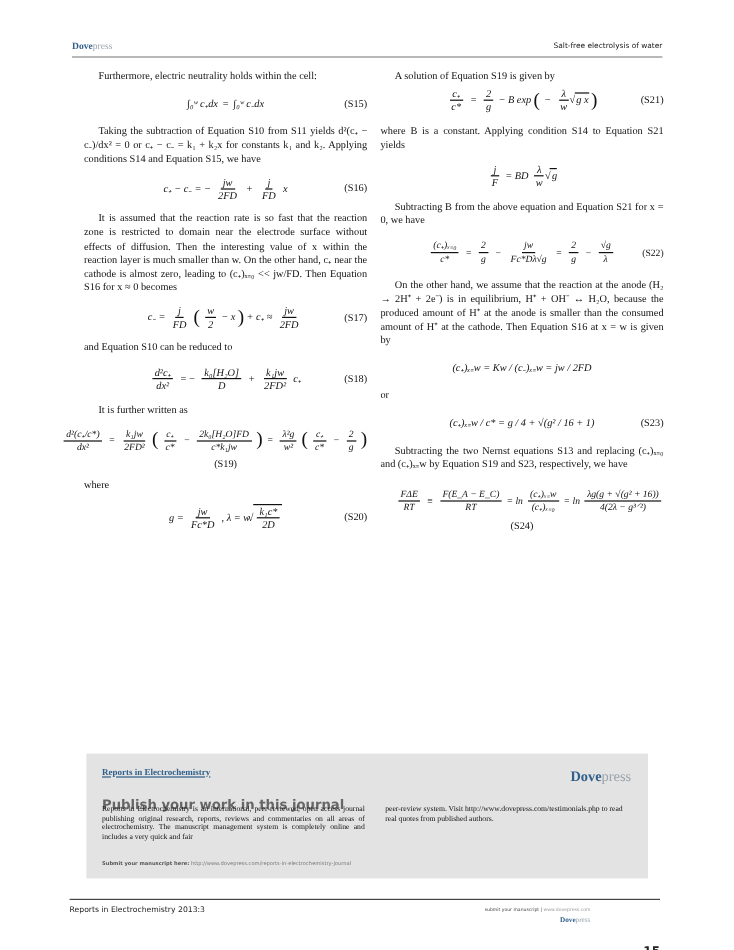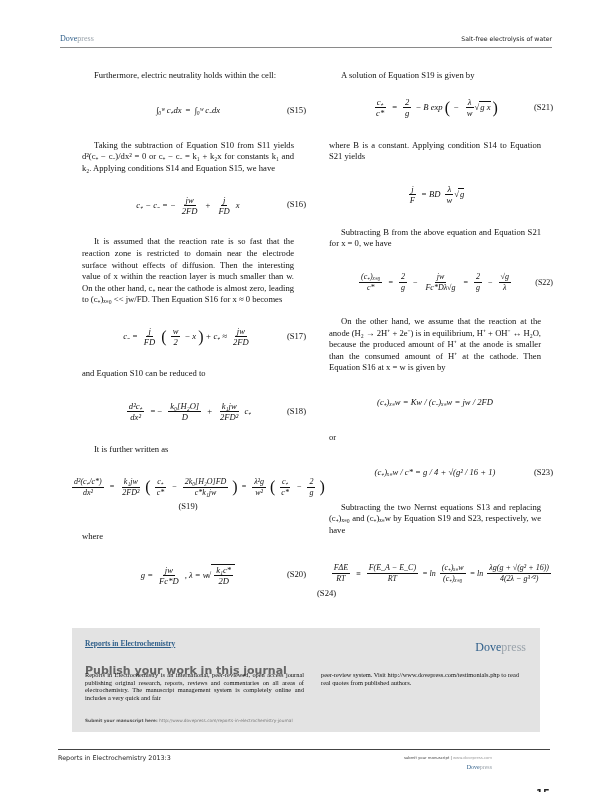--- a/index.html
+++ b/index.html
@@ -1,29 +1,29 @@
 <!DOCTYPE html>
 <html><head>
 <meta charset="utf-8">
 <style>
   html, body { margin: 0; padding: 0; background: #ffffff; }
   body { width: 612px; height: 792px; position: relative; overflow: hidden;
          font-family: "Liberation Serif", serif; color: #111; }
   .hdr { position: absolute; left: 60px; top: 33px; width: 492px; height: 14px;
          border-bottom: 1.5px solid #8a8a8a; }
   .logo { font-family: "Liberation Serif", serif; font-size: 8px; }
-  .logo .dove { color: #2f5f8a; font-weight: normal; }
+  .logo .dove { color: #2f5f8a; font-weight: bold; }
   .logo .press { color: #9aa3ab; }
   .hdr .logo { position: absolute; left: 0; top: 1px; }
   .hdr .running { position: absolute; right: 0; top: 2px; font-family: "DejaVu Sans", sans-serif;
                   font-size: 6.2px; color: #222; }
   .col { position: absolute; top: 58px; width: 236px; font-size: 8.6px; line-height: 11.6px; }
   .col.left { left: 70px; }
   .col.right { left: 317px; }
-  p { margin: 12px; text-align: justify; }
+  p { margin: 0; text-align: justify; }
   p.ind { text-indent: 12px; }
   .eq { position: relative; height: 22px; display: flex; align-items: center; justify-content: center; }
   .eq .num { position: absolute; right: 0; top: 50%; transform: translateY(-50%); }
   .eq .body { display: inline-flex; align-items: center; gap: 2px; font-style: italic; }
   .frac { display: inline-flex; flex-direction: column; align-items: center; vertical-align: middle; margin: 0 2px; line-height: 10px; }
   .frac .n { border-bottom: 0.7px solid #111; padding: 0 2px; }
   .frac .d { padding: 0 2px; }
   .paren { font-size: 16px; font-style: normal; font-weight: 200; }
   .op { font-style: normal; margin: 0 2px; }
   .sqrt { border-top: 0.7px solid #111; padding-left: 1px; }
@@ -129,21 +129,21 @@
           <span class="n">k₁jw</span>
           <span class="d">2FD²</span>
         </span>
       <span>c₊</span>
     </span>
     <span class="num">(S18)</span>
   </div>
   <div class="gap6"></div>
   <p class="ind">It is further written as</p>
   <div class="gap6"></div>
-  <div class="eq" style="height:28px; justify-content:flex-start; font-size:8px">
+  <div class="eq" style="height:28px; justify-content:flex-end; font-size:8px">
     <span class="body">
       <span class="frac">
           <span class="n">d²(c₊/c*)</span>
           <span class="d">dx²</span>
         </span>
       <span class="op">=</span>
       <span class="frac">
           <span class="n">k₁jw</span>
           <span class="d">2FD²</span>
         </span>
@@ -303,21 +303,21 @@
           <span class="n">(c₊)ₓ₌w</span>
           <span class="d">(c₊)ₓ₌₀</span>
         </span>
       <span>= ln</span>
       <span class="frac">
           <span class="n">λg(g + √(g² + 16))</span>
           <span class="d">4(2λ − g³ᐟ²)</span>
         </span>
     </span>
   </div>
-  <div style="text-align:left">(S24)</div>
+  <div style="text-align:center">(S24)</div>
 </div>
 
 <div class="box">
   <div class="jt">Reports in Electrochemistry</div>
   <div class="pub">Publish your work in this journal</div>
   <div class="logo"><span class="dove">Dove</span><span class="press">press</span></div>
   <div class="bl">Reports in Electrochemistry is an international, peer-reviewed, open access journal publishing original research, reports, reviews and commentaries on all areas of  electrochemistry. The manuscript management system is completely online and includes a very quick and fair</div>
   <div class="br">peer-review system. Visit http://www.dovepress.com/testimonials.php to read real quotes from published authors.</div>
   <div class="sub"><b>Submit your manuscript here:</b> <span>http://www.dovepress.com/reports-in-electrochemistry-journal</span></div>
 </div>

